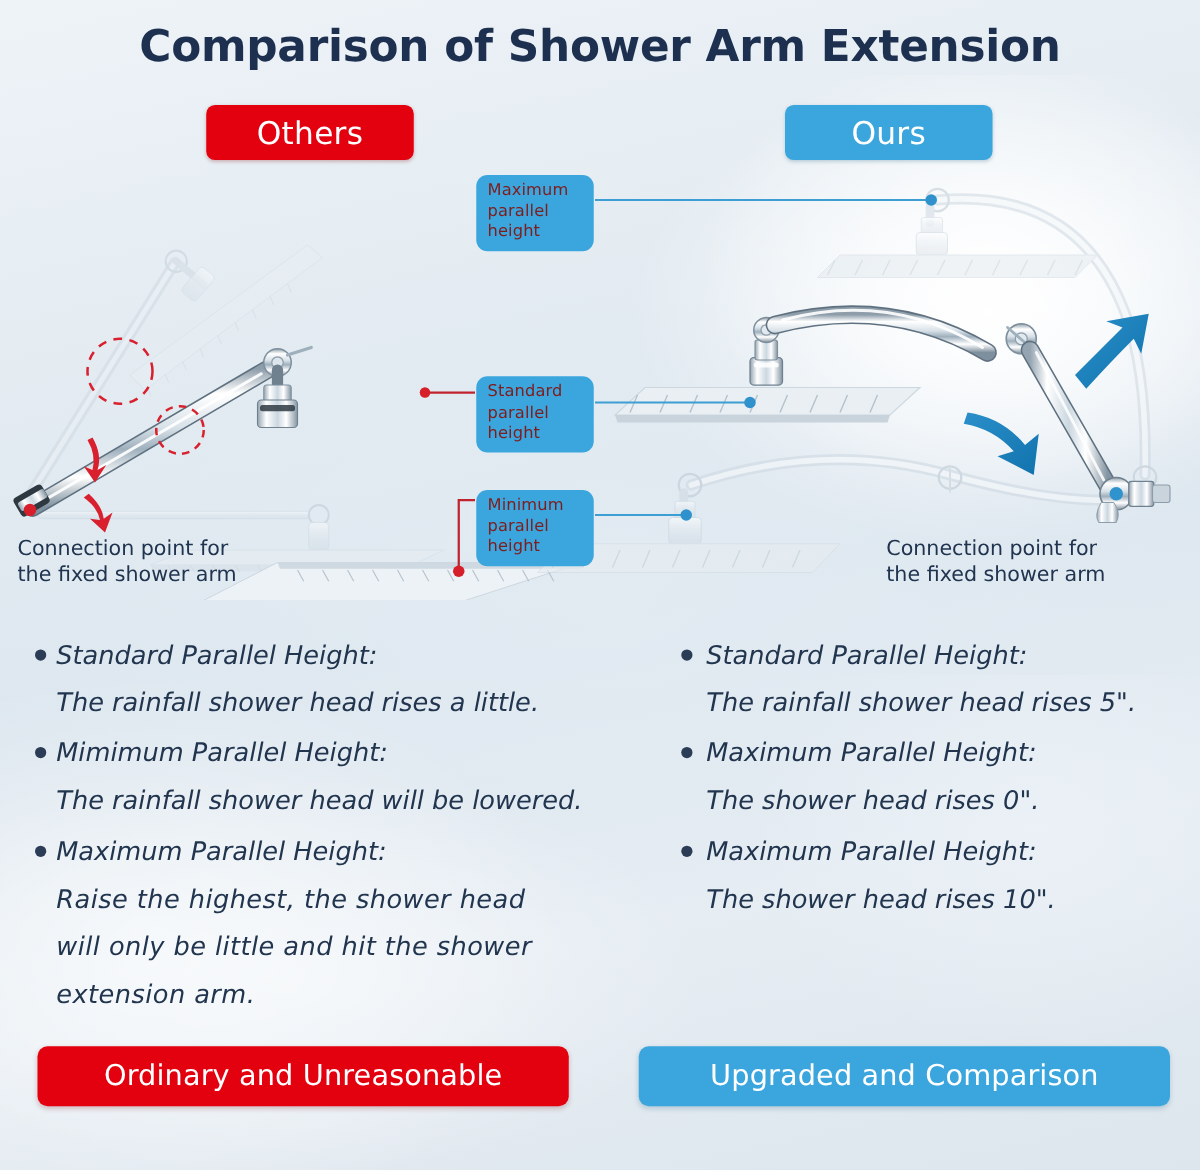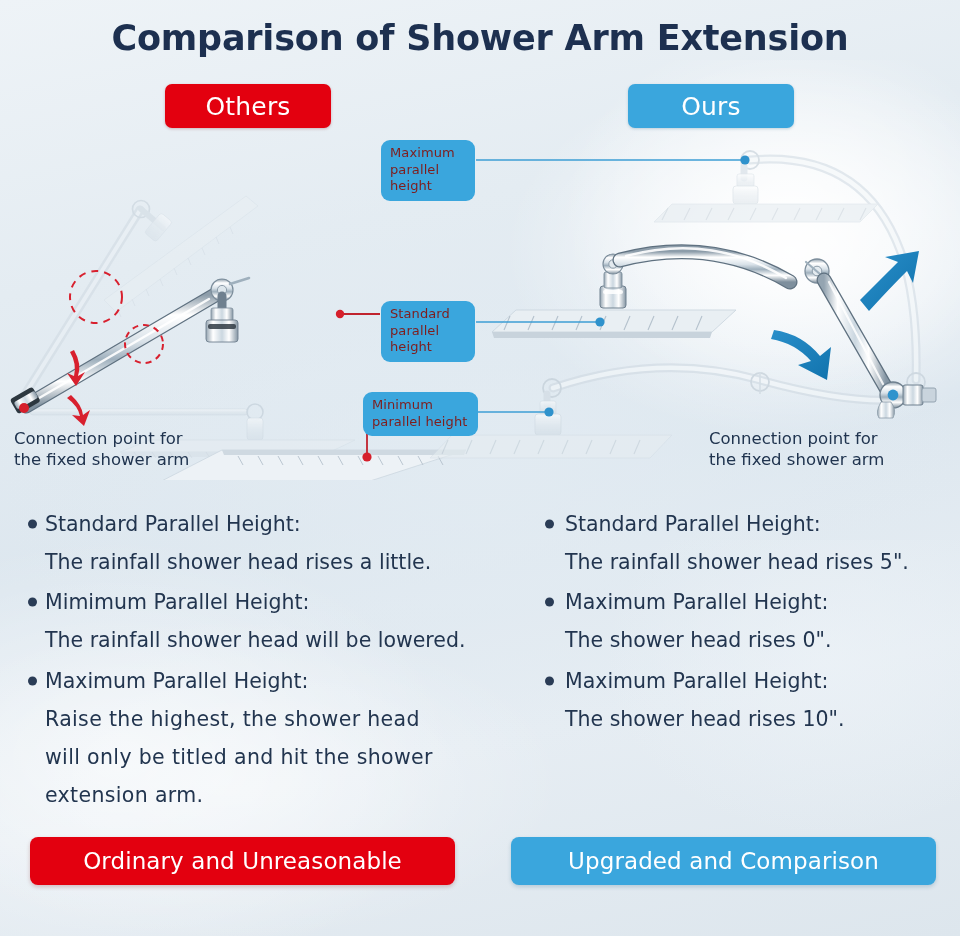--- a/index.html
+++ b/index.html
@@ -88,38 +88,38 @@
     color: #7f1d1d;
     border-radius: 9px;
     padding: 5px 9px 6px 9px;
     font-size: 13px;
     line-height: 1.28;
     letter-spacing: 0.1px;
     z-index: 6;
   }
   #chip-max  { left: 381px; top: 140px; width: 94px; }
   #chip-std  { left: 381px; top: 301px; width: 94px; }
-  #chip-min  { left: 363px; top: 392px; width: 115px; }
+  #chip-min  { left: 381px; top: 392px; width: 94px; }
 
   
   .conn-label {
     position: absolute;
     font-size: 16.5px;
     line-height: 1.28;
     color: #20344f;
     z-index: 6;
   }
   #conn-left  { left: 14px;  top: 428px; width: 210px; }
   #conn-right { left: 709px; top: 428px; width: 210px; }
 
   
   #art { position: absolute; left: 0; top: 0; width: 960px; height: 480px; z-index: 3; }
 
   
-  .col { position: absolute; }
+  .col { position: absolute; font-style: italic; }
   #col-left  { left: 22px;  top: 505px; width: 500px; }
   #col-right { left: 537px; top: 505px; width: 420px; }
 
   .bullet-group { margin-bottom: 2px; }
 
   .bullet-head {
     position: relative;
     padding-left: 23px;
     font-size: 20.5px;
     line-height: 1.86;
@@ -465,21 +465,21 @@
       </div>
       <div class="bullet-body">The rainfall shower head will be lowered.</div>
     </div>
 
     <div class="bullet-group">
       <div class="bullet-head">
         <span class="bullet-dot"></span>
         <span>Maximum Parallel Height:</span>
       </div>
       <div class="bullet-body wide">Raise the highest, the shower head</div>
-      <div class="bullet-body wide">will only be titled and hit the shower</div>
+      <div class="bullet-body wide">will only be little and hit the shower</div>
       <div class="bullet-body wide">extension arm.</div>
     </div>
   </div>
 
   <div class="col" id="col-right">
 
     <div class="bullet-group">
       <div class="bullet-head">
         <span class="bullet-dot"></span>
         <span>Standard Parallel Height:</span>

